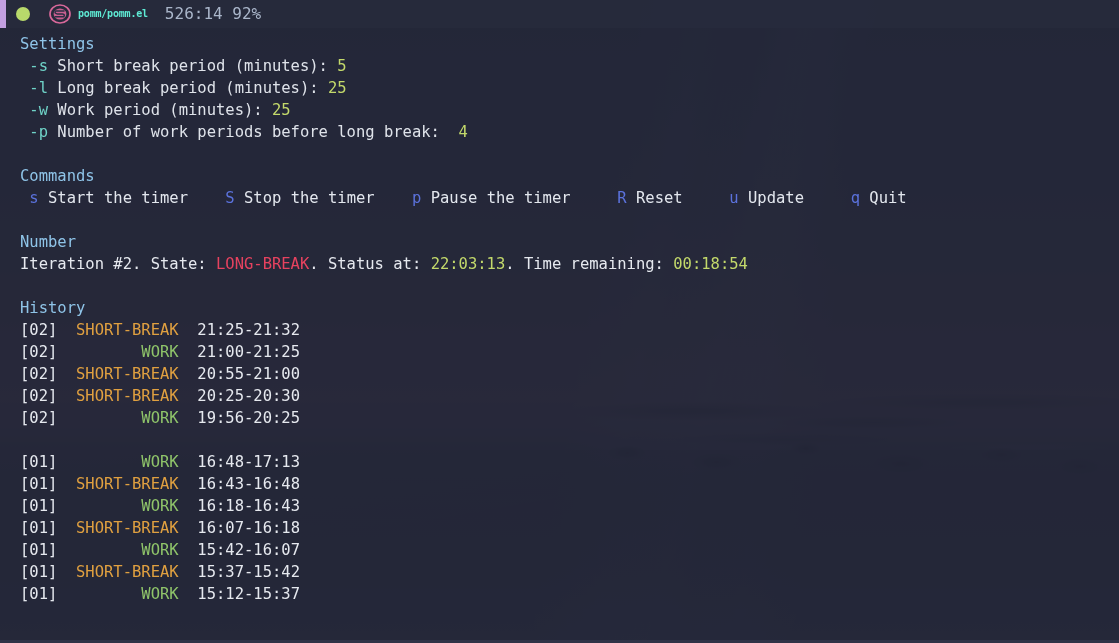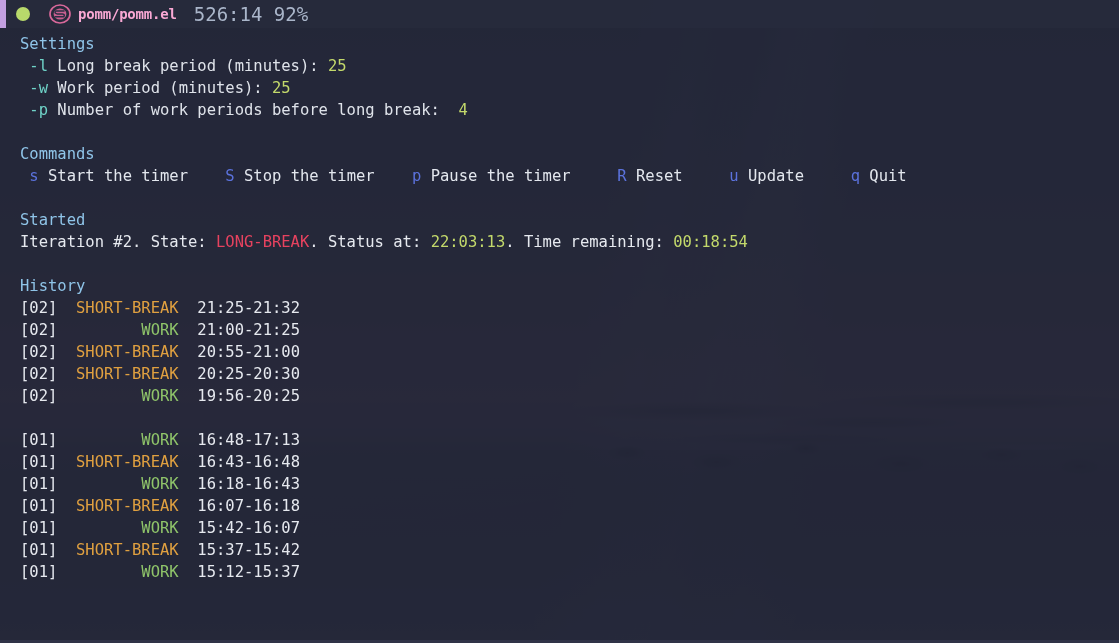--- a/index.html
+++ b/index.html
@@ -117,30 +117,30 @@
     width: 22px;
     height: 22px;
     margin-left: 19px;
     flex: 0 0 22px;
     display: flex;
     align-items: center;
     justify-content: center;
   }
   .hl-buffer {
     margin-left: 7px;
-    color: #f9a8d4;
+    color: #5eead4;
     font-weight: bold;
-    font-size: 14px;
+    font-size: 10px;
     letter-spacing: -0.2px;
     white-space: pre;
   }
   .hl-pos {
     margin-left: 17px;
     color: #aab6ca;
-    font-size: 19px;
+    font-size: 16px;
     white-space: pre;
   }
 
   
   #buffer {
     flex: 1 1 auto;
     padding: 5px 0 0 0;
     overflow: hidden;
     position: relative;
   }
@@ -198,32 +198,33 @@
         <path d="M6.4 8.0 h8.6 M6.4 8.0 q-1.3 2.4 1.9 2.9 h5.3 q2.6 0.5 1.2 2.9 h-8.6" fill="none" stroke="#2b2f44" stroke-width="1.5" stroke-linecap="round"></path>
       </svg>
     </div>
     <div class="hl-buffer">pomm/pomm.el</div>
     <div class="hl-pos">526:14 92%</div>
   </div>
 
   <div id="buffer">
 
     <div class="line section-head">Settings</div>
+    <div class="line"><span class="flag"> -s </span><span class="label">Short break period (minutes): </span><span class="value">5</span></div>
     <div class="line"><span class="flag"> -l </span><span class="label">Long break period (minutes): </span><span class="value">25</span></div>
     <div class="line"><span class="flag"> -w </span><span class="label">Work period (minutes): </span><span class="value">25</span></div>
     <div class="line"><span class="flag"> -p </span><span class="label">Number of work periods before long break:  </span><span class="value">4</span></div>
 
     <div class="line blank"> </div>
 
     <div class="line section-head">Commands</div>
     <div class="line"><span class="key"> s </span><span class="cmdtxt">Start the timer</span><span>    </span><span class="key">S </span><span class="cmdtxt">Stop the timer</span><span>    </span><span class="key">p </span><span class="cmdtxt">Pause the timer</span><span>     </span><span class="key">R </span><span class="cmdtxt">Reset</span><span>     </span><span class="key">u </span><span class="cmdtxt">Update</span><span>     </span><span class="key">q </span><span class="cmdtxt">Quit</span></div>
 
     <div class="line blank"> </div>
 
-    <div class="line section-head">Started</div>
+    <div class="line section-head">Number</div>
     <div class="line"><span>Iteration #2. State: </span><span class="state-longbreak">LONG-BREAK</span><span>. Status at: </span><span class="time-green">22:03:13</span><span>. Time remaining: </span><span class="time-green">00:18:54</span></div>
 
     <div class="line blank"> </div>
 
     <div class="line section-head">History</div>
 
     <div class="line"><span class="iter">[02]</span><span>  </span><span class="sbreak">SHORT-BREAK</span><span>  </span><span class="range">21:25-21:32</span></div>
     <div class="line"><span class="iter">[02]</span><span>  </span><span class="work">       WORK</span><span>  </span><span class="range">21:00-21:25</span></div>
     <div class="line"><span class="iter">[02]</span><span>  </span><span class="sbreak">SHORT-BREAK</span><span>  </span><span class="range">20:55-21:00</span></div>
     <div class="line"><span class="iter">[02]</span><span>  </span><span class="sbreak">SHORT-BREAK</span><span>  </span><span class="range">20:25-20:30</span></div>

